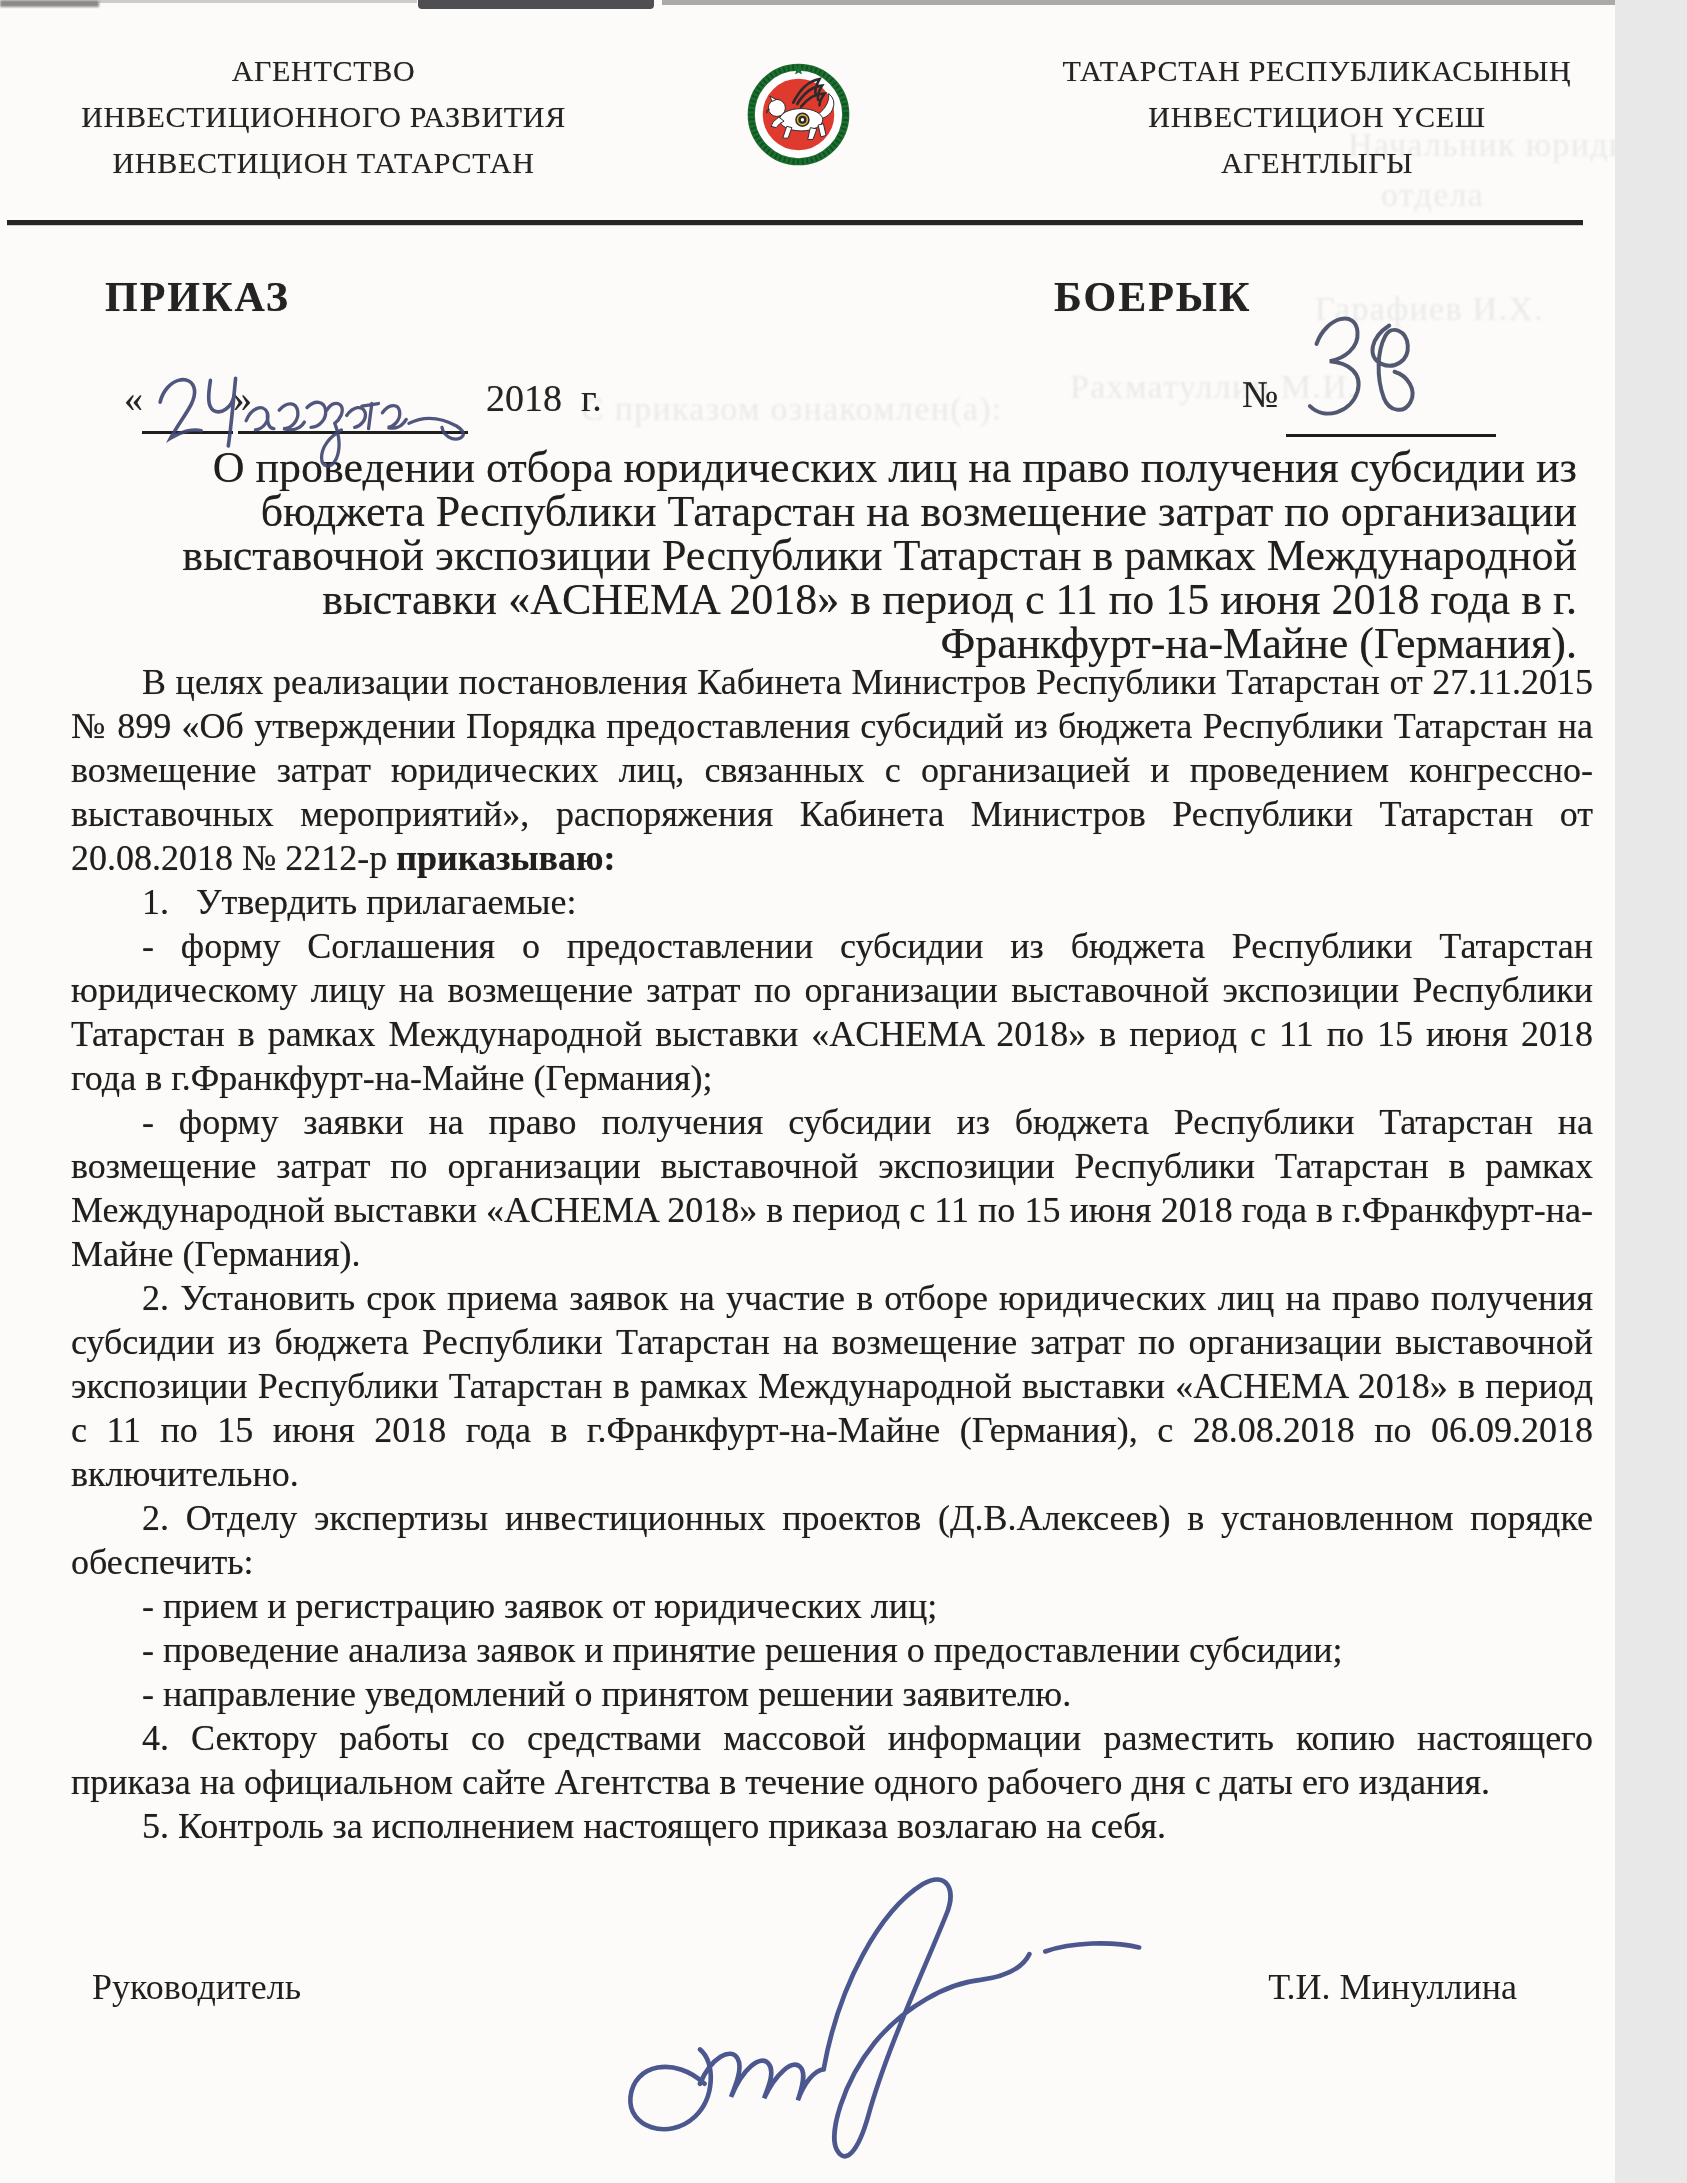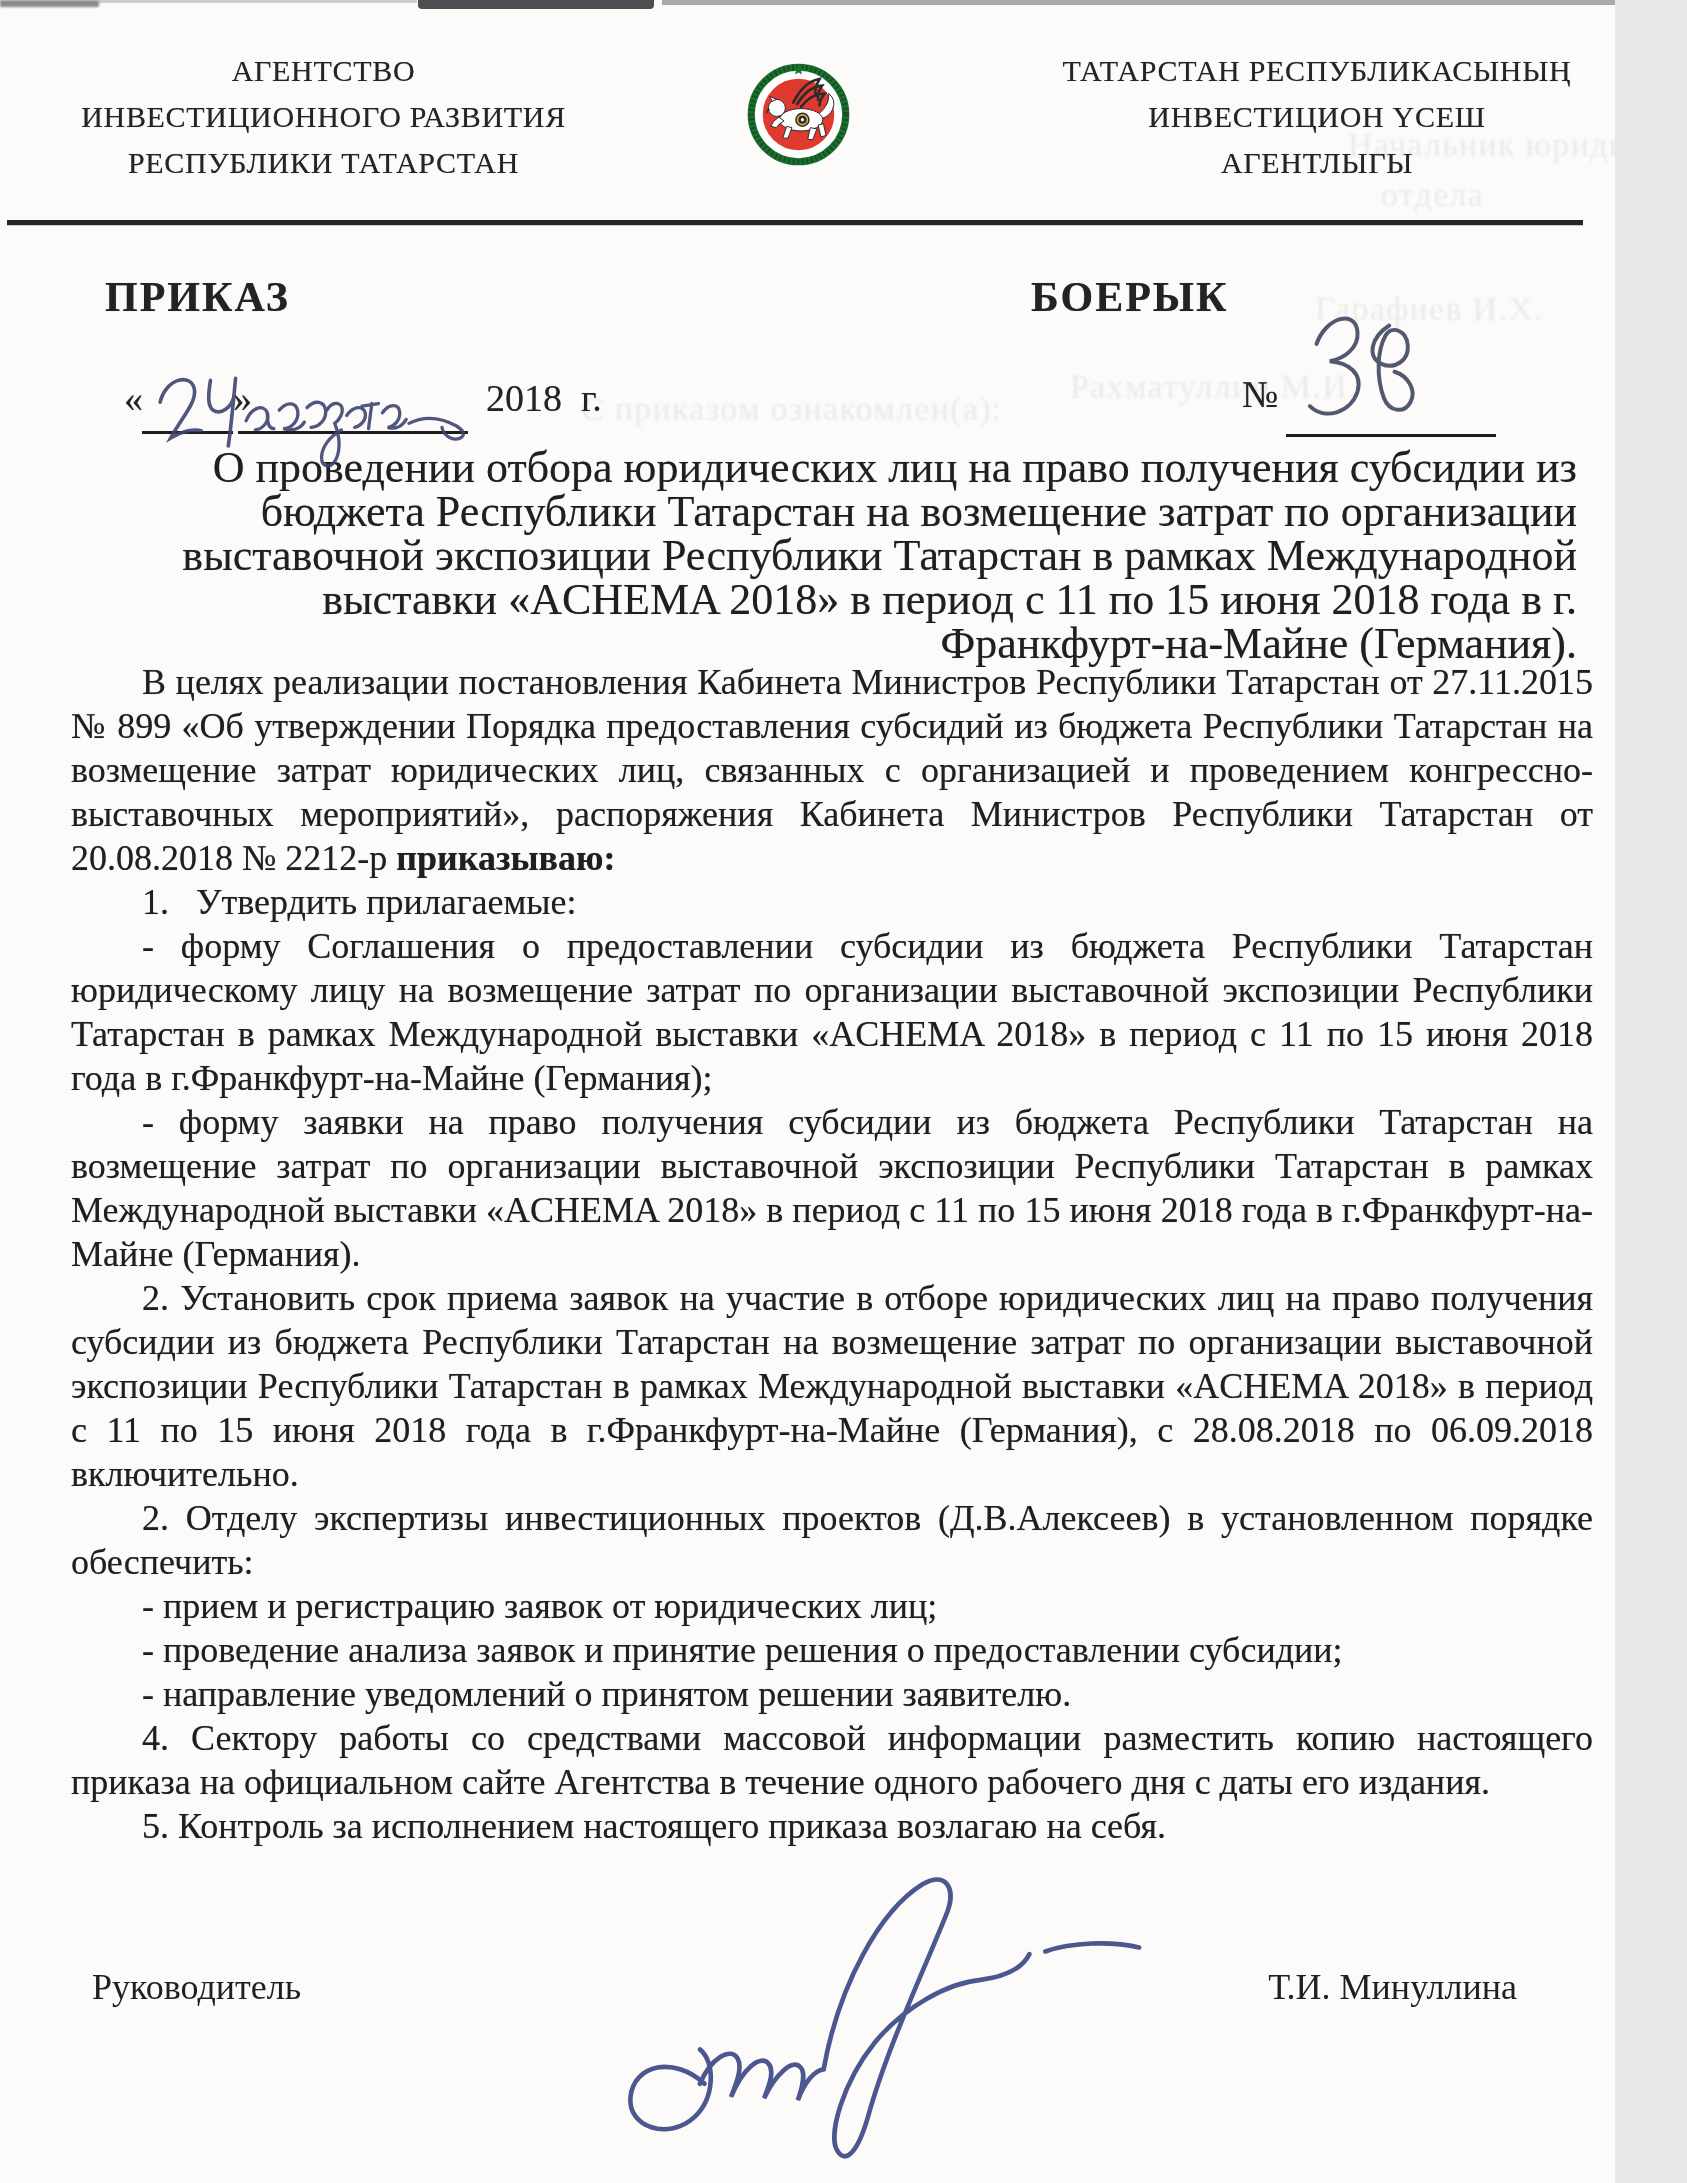--- a/index.html
+++ b/index.html
@@ -14,21 +14,21 @@
   .org-left{left:69px;width:509px;}
   .org-right{left:1049px;width:536px;}
   .rule{position:absolute;left:6.6px;top:220px;width:1576px;height:4.6px;background:#262626;
         box-shadow:0 0.7px 0 rgba(0,0,0,.25);}
   
   .logo{position:absolute;left:746px;top:62px;width:105px;height:105px;}
   
   .order-label{position:absolute;top:273px;font-size:42px;font-weight:bold;letter-spacing:2px;
         color:#232323;text-shadow:0 0 0.7px rgba(30,30,30,.6);}
   .order-ru{left:105px;}
-  .order-tat{left:1031px;}
+  .order-tat{left:1054px;}
   
   .printed{position:absolute;font-size:38px;color:#242424;text-shadow:0 0 0.7px rgba(40,40,40,.5);}
   .q-open{left:124px;top:376px;}
   .q-close{left:233px;top:376px;}
   .year{left:486px;top:376px;}
   .no-sign{left:1242px;top:372px;}
   .u-line{position:absolute;background:#1e1e1e;height:2.6px;}
   .u-day{left:142px;top:431px;width:91px;}
   .u-month{left:238px;top:431px;width:230px;}
   .u-num{left:1286px;top:434px;width:210px;height:3.3px;}
@@ -76,21 +76,21 @@
 
   <span class="ghost g1">Начальник юридического</span>
   <span class="ghost g2">отдела</span>
   <span class="ghost g3">Гарафиев И.Х.</span>
   <span class="ghost g4">Рахматуллин М.И.</span>
   <span class="ghost g5">С приказом ознакомлен(а):</span>
 
   <div class="org org-left">
     <div>АГЕНТСТВО</div>
     <div>ИНВЕСТИЦИОННОГО РАЗВИТИЯ</div>
-    <div>РЕСПУБЛИКИ ТАТАРСТАН</div>
+    <div>ИНВЕСТИЦИОН ТАТАРСТАН</div>
   </div>
 
   <div class="logo">
     <svg width="105" height="105" viewBox="0 0 160 160">
       <circle cx="80" cy="80" r="77" fill="#ffffff"></circle>
       <circle cx="80" cy="80" r="72" fill="none" stroke="#1d6e30" stroke-width="11"></circle>
       <circle cx="80" cy="80" r="72" fill="none" stroke="#0c4d1d" stroke-width="8" stroke-dasharray="3 4" opacity=".8"></circle>
       <circle cx="80" cy="80" r="58" fill="#e03a2e"></circle>
       <circle cx="80" cy="80" r="58" fill="none" stroke="#ffffff" stroke-width="7"></circle>
 

